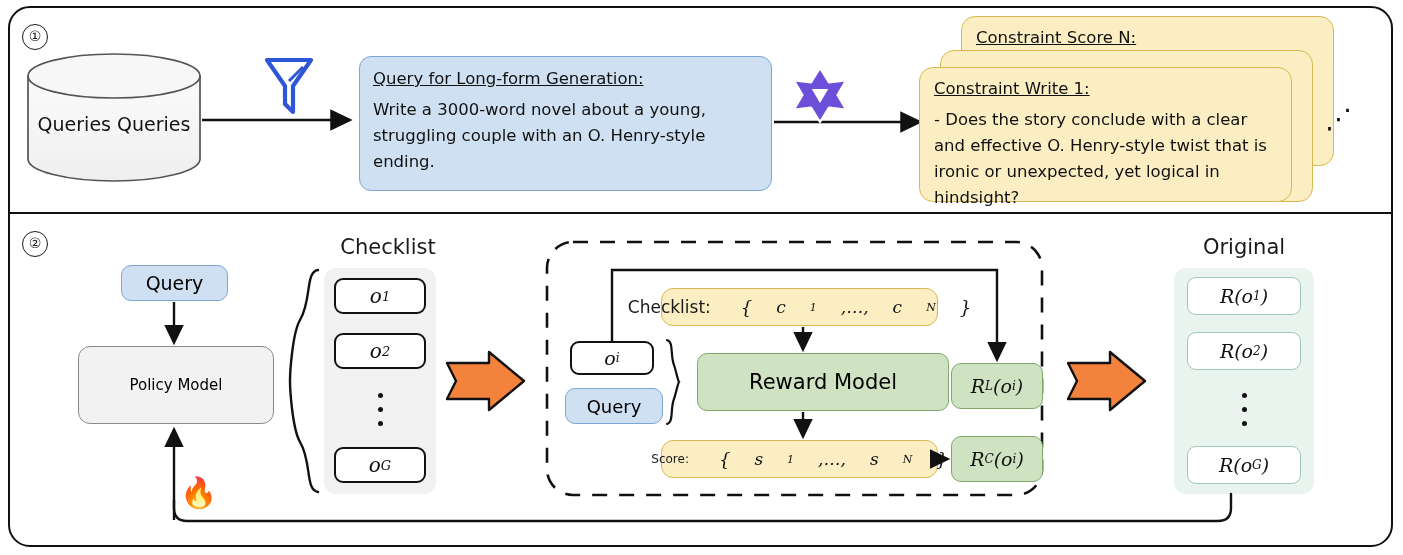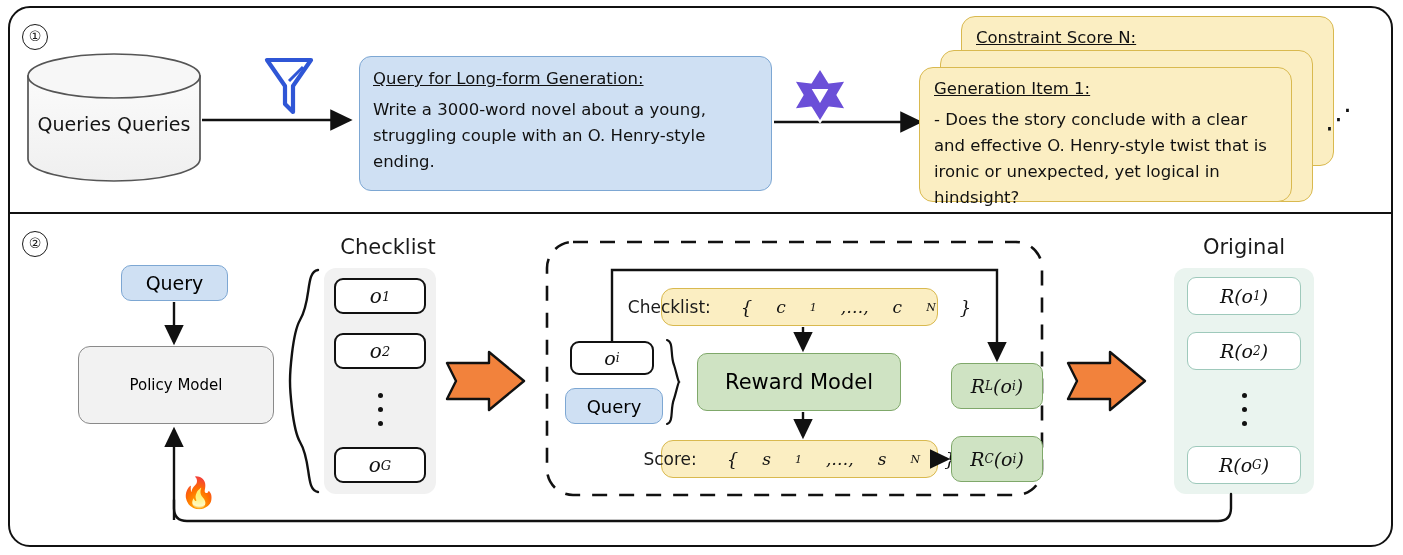--- a/index.html
+++ b/index.html
@@ -114,21 +114,21 @@
       <path d="M0,-27 L9,-12.5 L26,-14.5 L17.5,0 L26,14.5 L9,12.5 L0,27 L-9,12.5 L-26,14.5 L-17.5,0 L-26,-14.5 L-9,-12.5 Z" fill="#6b4fd8" stroke="#ffffff" stroke-width="2.2" stroke-linejoin="round"></path>
       <path d="M-10,-7 L10,-7 L0,10 Z" fill="#ffffff" stroke="#6b4fd8" stroke-width="2"></path>
     </g>
   </svg>
 
   <div class="constraint-card" style="left:961px;top:16px;width:373px;height:150px;z-index:1;">
     <div class="q-title">Constraint Score N:</div>
   </div>
   <div class="constraint-card" style="left:940px;top:50px;width:373px;height:152px;z-index:2;"></div>
   <div class="constraint-card" style="left:919px;top:67px;width:373px;height:135px;z-index:3;">
-    <div class="q-title" style="margin-bottom:5px;">Generation Item 1:</div>
+    <div class="q-title" style="margin-bottom:5px;">Constraint Write 1:</div>
     <div>- Does the story conclude with a clear and effective O. Henry-style twist that is ironic or unexpected, yet logical in hindsight?</div>
   </div>
   <div class="ddots" style="left:1325px;top:105px;z-index:4;">⋰</div>
 
   <div class="circ-num" style="left:22px;top:231px;">②</div>
 
   <div class="box box-blue" style="left:121px;top:265px;width:107px;height:36px;font-size:19px;">Query</div>
 
   <div class="box box-grey" style="left:78px;top:346px;width:196px;height:78px;font-size:15px;">Policy Model</div>
 
@@ -188,24 +188,24 @@
     <span class="hand" style="font-size:17px;">Checklist:</span>
     <span class="mathy" style="font-size:18px;margin-left:6px;">{</span>
       <span class="mathy" style="font-size:17px;">c</span>
       <sub class="mathy" style="font-size:11px;">1</sub>
       <span class="mathy" style="font-size:17px;">,…,</span>
       <span class="mathy" style="font-size:17px;">c</span>
       <sub class="mathy" style="font-size:11px;">N</sub>
       <span class="mathy" style="font-size:18px;">}</span>
   </div>
 
-  <div class="box box-green" style="left:697px;top:353px;width:204px;height:58px;font-size:21px;">Reward Model</div>
+  <div class="box box-green" style="left:697px;top:353px;width:252px;height:58px;font-size:21px;">Reward Model</div>
 
   <div class="box box-yellow" style="left:661px;top:440px;width:277px;height:38px;">
-    <span class="hand" style="font-size:17px;">Score:</span>
+    <span class="hand" style="font-size:12px;">Score:</span>
     <span class="mathy" style="font-size:18px;margin-left:6px;">{</span>
       <span class="mathy" style="font-size:17px;">s</span>
       <sub class="mathy" style="font-size:11px;">1</sub>
       <span class="mathy" style="font-size:17px;">,…,</span>
       <span class="mathy" style="font-size:17px;">s</span>
       <sub class="mathy" style="font-size:11px;">N</sub>
       <span class="mathy" style="font-size:18px;">}</span>
   </div>
 
   <div class="box box-green" style="left:951px;top:363px;width:92px;height:46px;">

